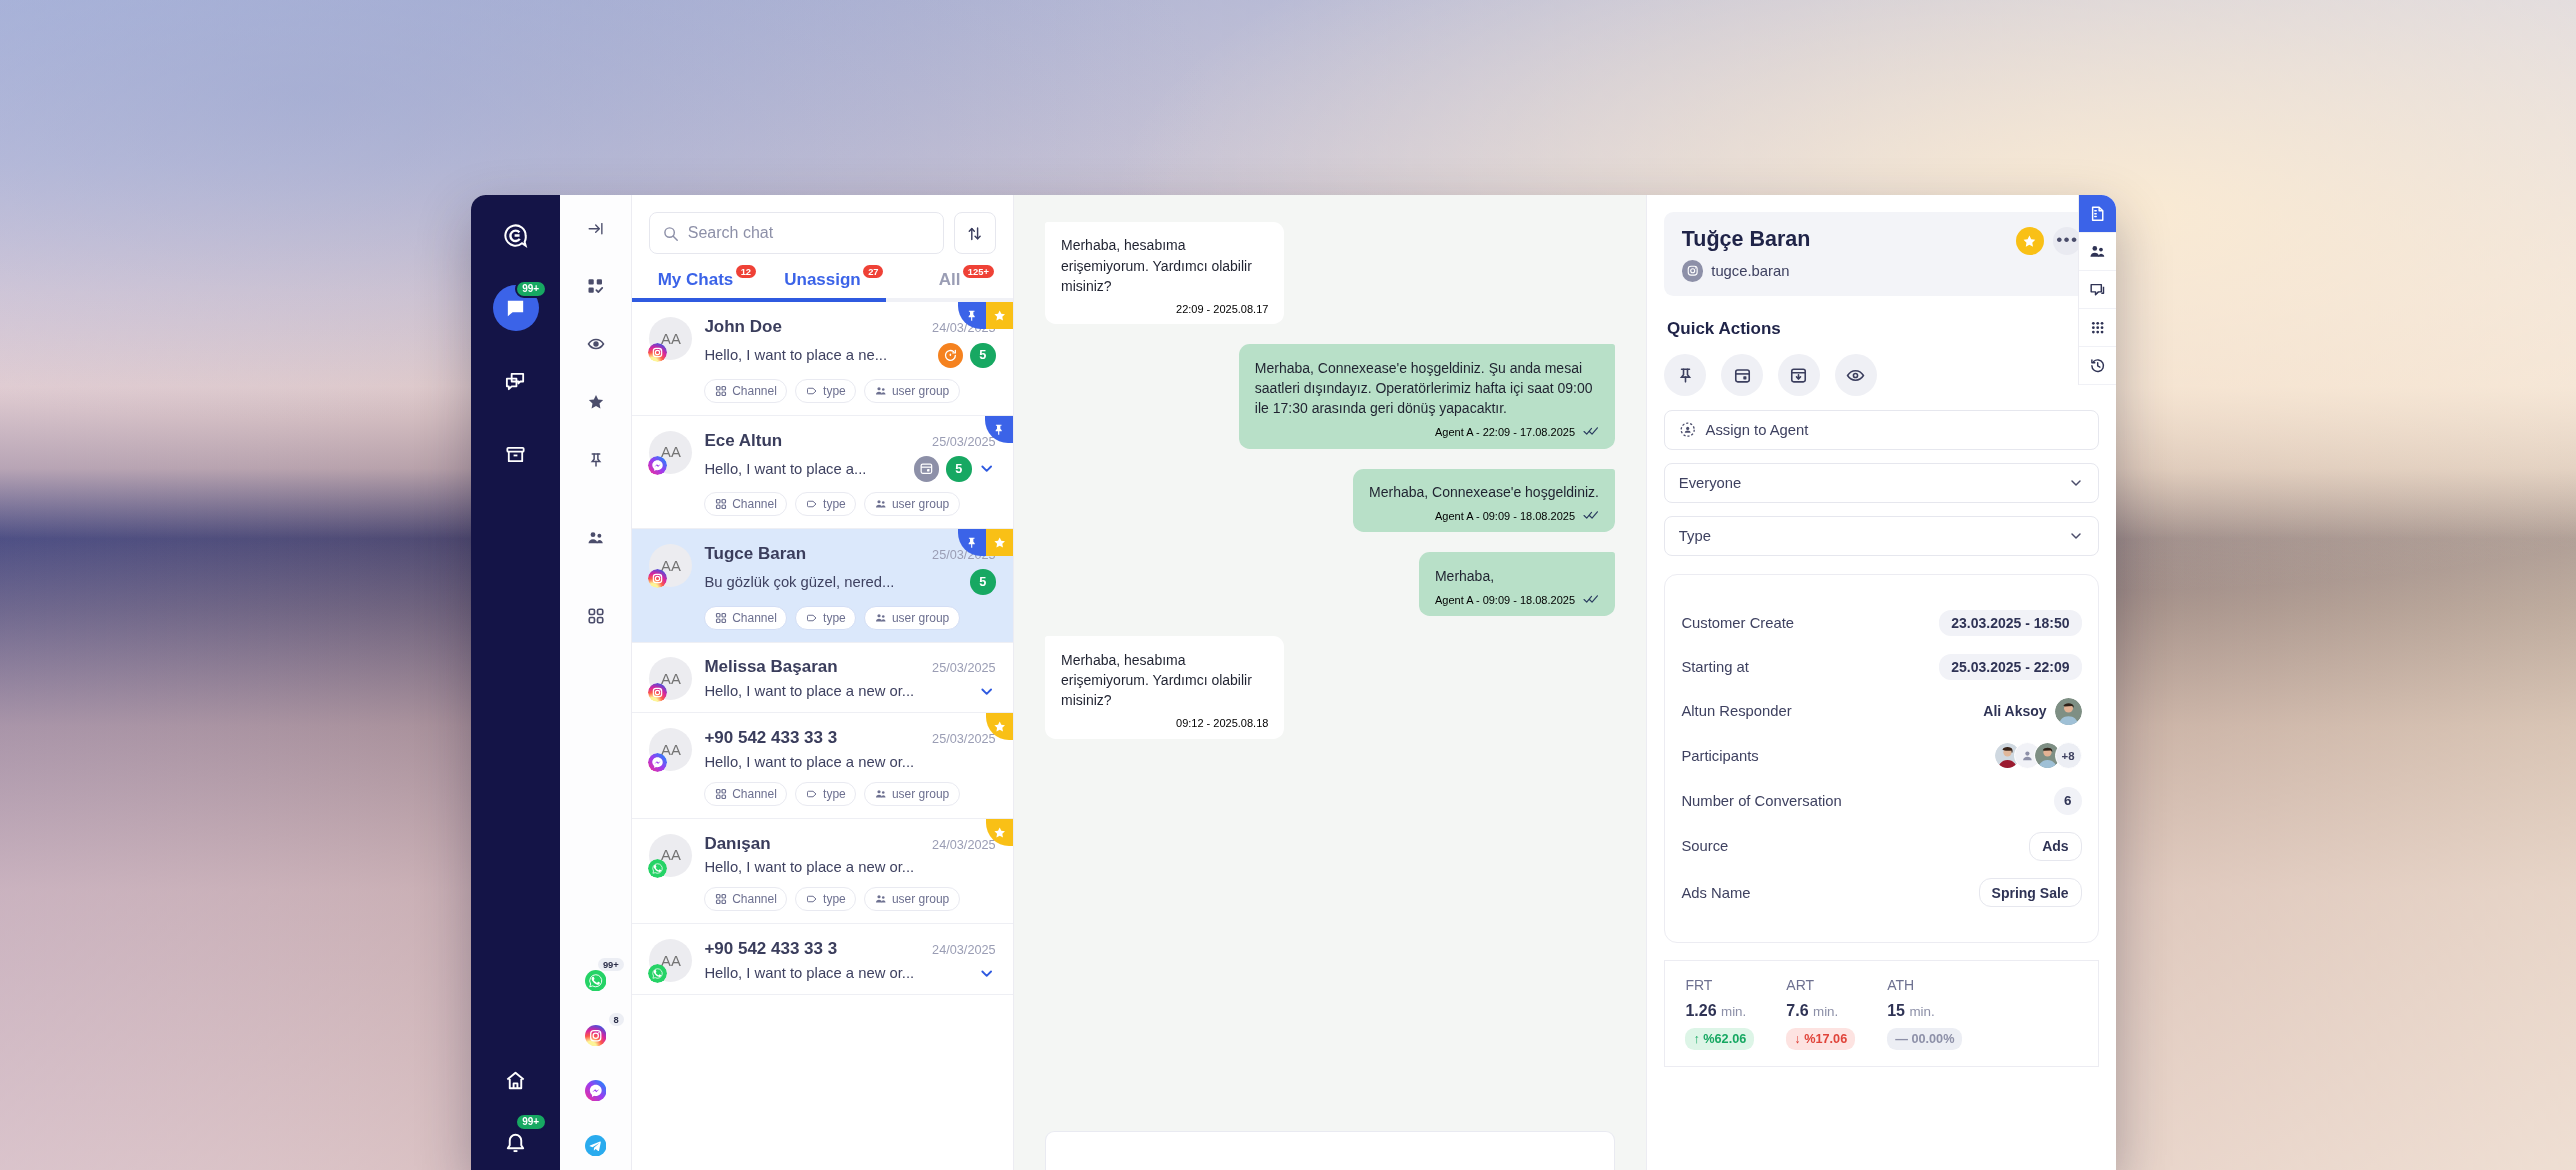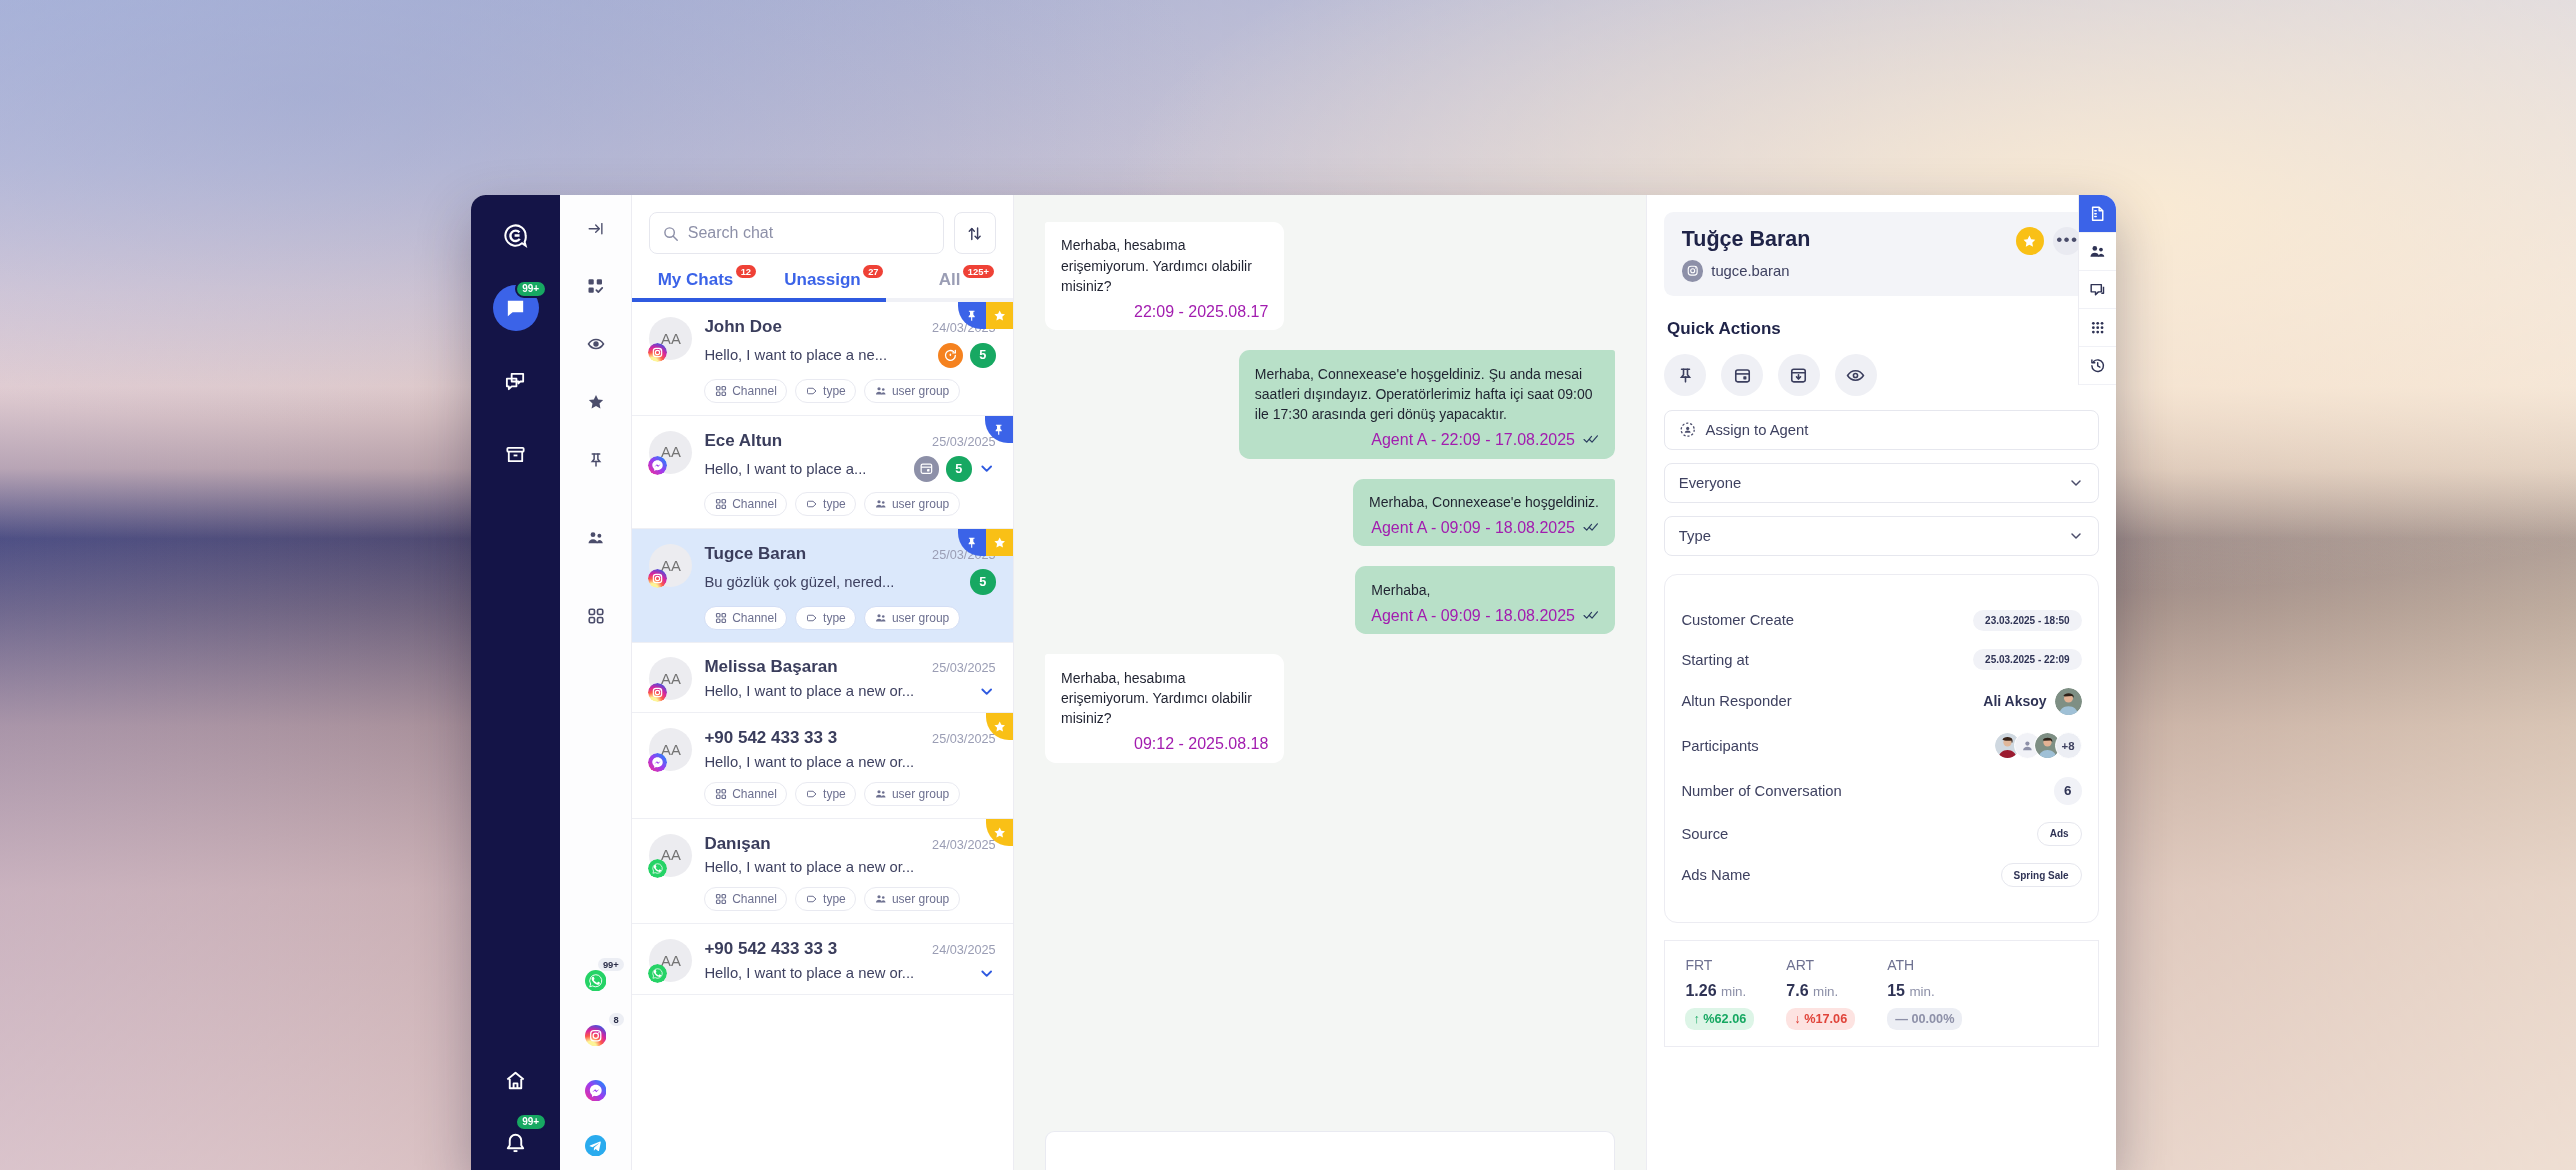--- a/index.html
+++ b/index.html
@@ -169,21 +169,21 @@
   
   .convo { flex: 1; background: #f4f6f4; display: flex; flex-direction: column;
       position: relative; min-width: 0; }
   .msgs { flex: 1; padding: 27px 31px 0 31px; overflow: hidden; }
   .bubble { border-radius: 10.7px; padding: 13.4px 16px 9.4px 16px; max-width: 66%;
       margin-bottom: 20px; position: relative; }
   .bubble.in { background: #fff; border-top-left-radius: 2.7px; }
   .bubble.out { background: #b8e0c8; margin-left: auto; border-top-right-radius: 2.7px; }
   .b-text { font-size: 14px; line-height: 1.45; color: #1f2230; }
   .b-meta { margin-top: 6.7px; display: flex; align-items: center; justify-content: flex-end;
-      gap: 8px; font-size: 16px; color: #a21caf; }
+      gap: 8px; font-size: 11px; color: #000000; }
   .b-meta svg { width: 16px; height: 12px; color: #2b3d60; }
   .composer { margin: 0 31px; background: #fff; border-radius: 9.4px 9.4px 0 0;
       height: 40px; border: 0.7px solid #e9eaf1; border-bottom: none; }
 
   
   .details { width: 470px; flex: 0 0 470px; background: #fff;
       border-left: 0.7px solid #ececf2; padding: 17.4px 17.4px 0 17.4px; overflow: hidden; }
   .dhead { background: #f3f4f8; border-radius: 9.4px; padding: 14.8px 17.4px; display: flex;
       align-items: flex-start; justify-content: space-between; }
   .dhead-name { font-size: 21.5px; font-weight: 700; color: #1f2348; }
@@ -209,21 +209,21 @@
   .field { margin-top: 13.4px; height: 40px; border: 0.7px solid #e6e7ee; border-radius: 8px;
       display: flex; align-items: center; padding: 0 13.4px; gap: 9.4px; cursor: pointer; justify-content: center; }
   .field svg.lead { width: 17.4px; height: 17.4px; color: #4b4d6b; flex: 0 0 17.4px; }
   .field .ftext { font-size: 14.8px; color: #3e4160; flex: 1; }
   .field svg.chevd { width: 16px; height: 16px; color: #4b4d6b; }
 
   .dcard { margin-top: 17.4px; border: 0.7px solid #ececf2; border-radius: 13px; padding: 26px 16px; }
   .drow { display: flex; align-items: center; justify-content: space-between; padding: 8.7px 0; }
   .drow .dlabel { font-size: 14.8px; color: #3e4160; }
   .chip { background: #f1f2f7; border-radius: 12px; padding: 5.4px 12px;
-      font-size: 10px; font-weight: 700; color: #2f3355; }
+      font-size: 14px; font-weight: 700; color: #2f3355; }
   .chip.outline { background: #fff; border: 0.7px solid #e6e7ee; }
   .resp { display: flex; align-items: center; gap: 8px; }
   .resp .rname { font-size: 14px; font-weight: 700; color: #2f3355; }
   .av-img { width: 27px; height: 27px; border-radius: 50%; display: block; }
   .parts { display: flex; align-items: center; }
   .parts > * { margin-left: -6.7px; border: 1.3px solid #fff; border-radius: 50%; }
   .parts > *:first-child { margin-left: 0; }
   .part-more { width: 27px; height: 27px; background: #eceef4; color: #3e4160;
       font-size: 11.4px; font-weight: 700; display: flex; align-items: center; justify-content: center; }
   .part-ghost { width: 27px; height: 27px; background: #f1f2f7;

